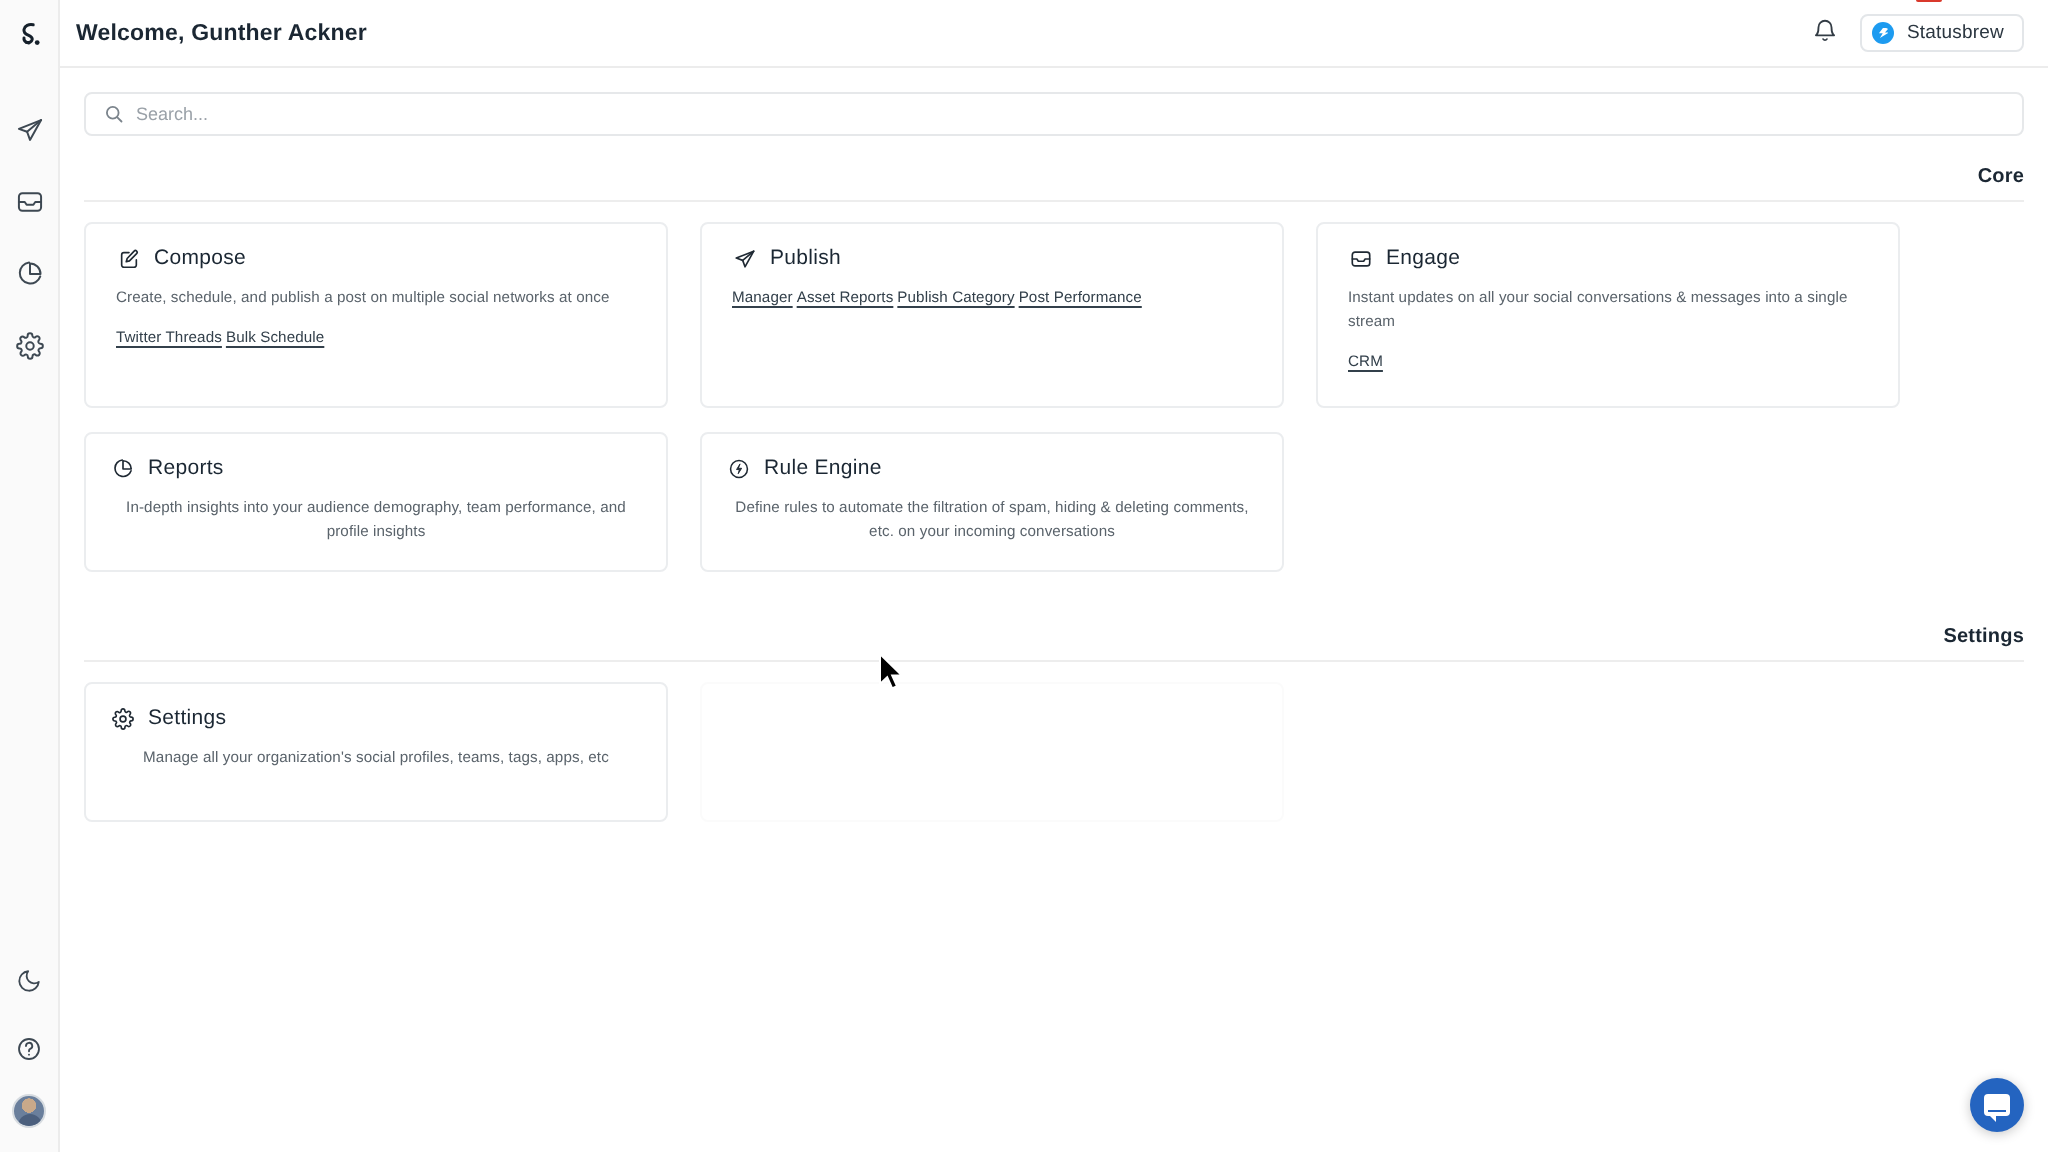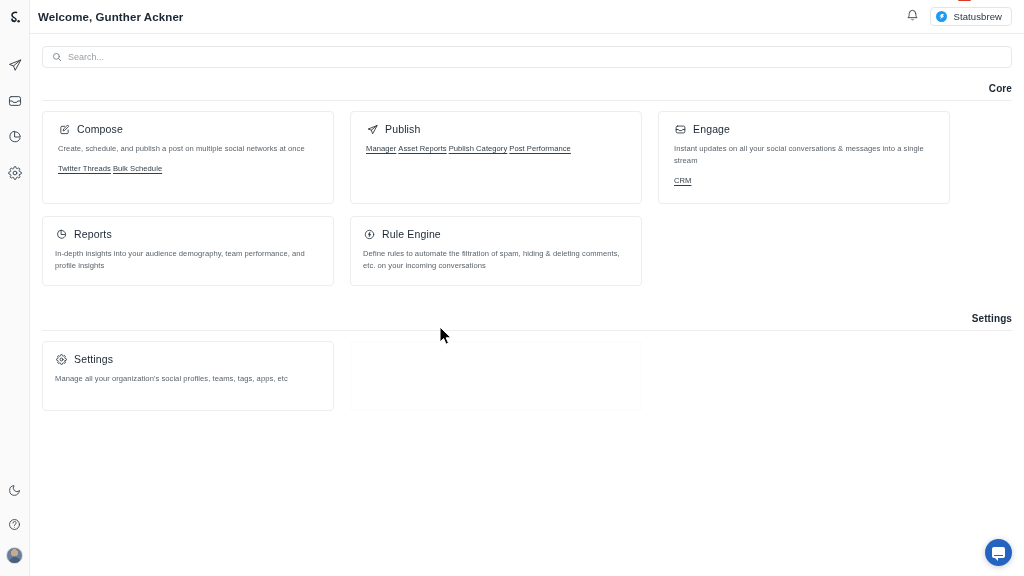--- a/index.html
+++ b/index.html
@@ -108,21 +108,21 @@
   .grid { display: flex; flex-wrap: wrap; gap: 0 16px; }
 
   .card {
     width: 292px;
     border: 1px solid #ebedef; border-radius: 4px;
     background: #fff; padding: 11px 12px 12px 12px;
     margin-bottom: 12px;
     cursor: pointer;
   }
   .card.tall { min-height: 93px; padding-left: 15px; }
-  .card.short { min-height: 70px; }
+  .card.short { min-height: 70px; text-align: center; }
   .card.ghost { border-color: #fbfbfb; }
   .card-head { display: flex; align-items: center; gap: 7px; }
   .card-head .c-ico { width: 12px; height: 12px; color: #1f2933; display:flex; align-items:center; justify-content:center; }
   .card-title { font-size: 10.5px; font-weight: 400; color: #1b2733; letter-spacing: .15px; }
   .card-desc {
     font-size: 7.6px; color: #5a636b; line-height: 1.6;
     margin-top: 8px; letter-spacing: .05px;
   }
   .card-links { margin-top: 9px; display: flex; flex-direction: row; gap: 2px; }
   .card-link {

